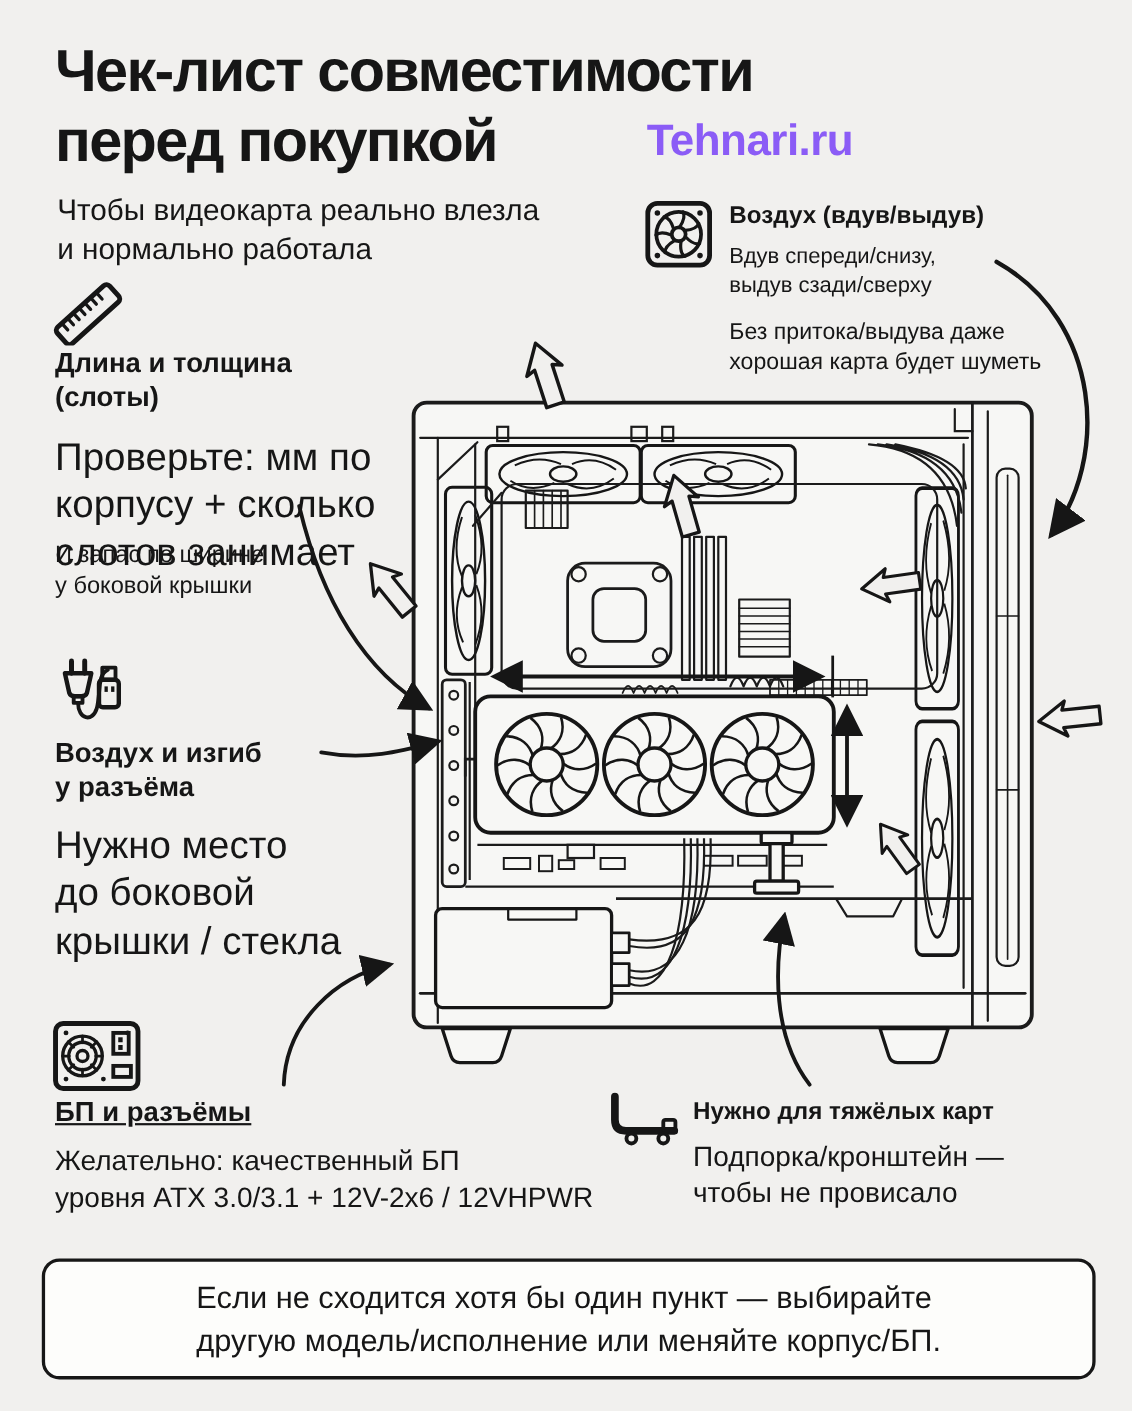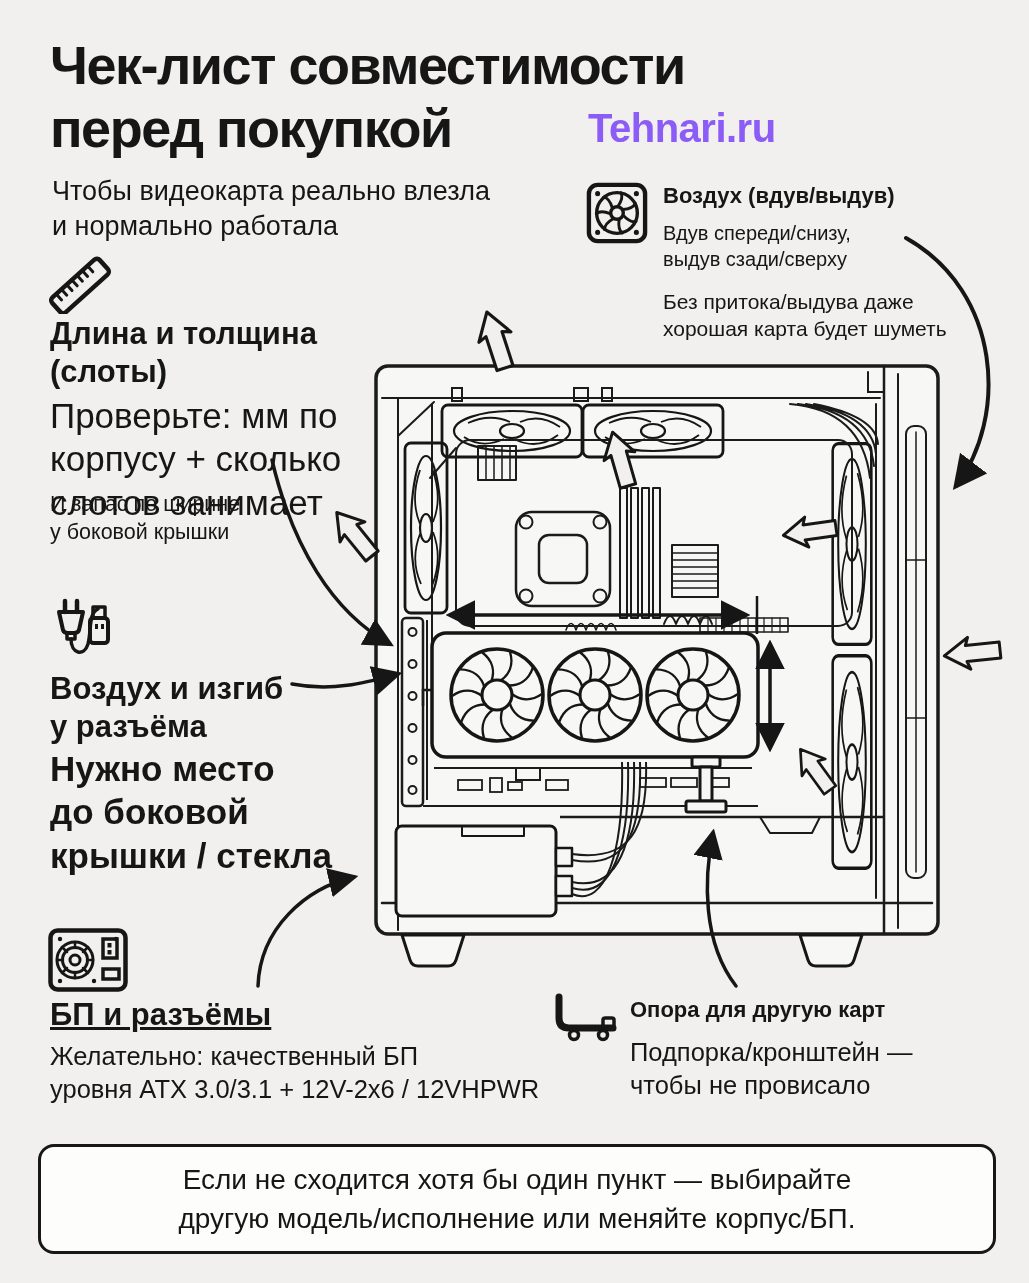--- a/index.html
+++ b/index.html
@@ -2,29 +2,29 @@
 <html><head>
 <meta charset="utf-8">
 <style>
   html,body{margin:0;padding:0;}
   body{width:1029px;height:1283px;position:relative;background:#f1f0ee;
        font-family:"Liberation Sans","DejaVu Sans",sans-serif;color:#161616;overflow:hidden;}
   .abs{position:absolute;white-space:pre-line;}
   .title{font-size:54px;line-height:1.16;font-weight:700;letter-spacing:-1.5px;}
   .brand{font-size:40px;font-weight:700;color:#8b5cf6;letter-spacing:-0.5px;}
   .subtitle{font-size:27px;line-height:1.3;}
-  .h1{font-size:31px;line-height:1.22;font-weight:700;}
+  .h1{font-size:25px;line-height:1.22;font-weight:700;}
   .h2{font-size:22px;line-height:1.2;font-weight:700;}
   .body-l{font-size:35px;line-height:1.24;}
   .body-m{font-size:20px;line-height:1.28;}
   .body-s{font-size:25.5px;line-height:1.3;}
   .note{font-size:21px;line-height:1.28;}
   .banner{left:38px;top:1144px;width:952px;height:104px;background:#fdfdfb;
           border:3.5px solid #171717;border-radius:16px;display:flex;
-          align-items:center;justify-content:center;text-align:center;
+          align-items:center;justify-content:center;text-align:left;
           font-size:28px;line-height:1.4;}
   svg{display:block;}
   .icon{position:absolute;}
 </style>
 </head>
 <body>
 
 <div class="abs title" style="left:50px;top:34px;">Чек-лист совместимости
 перед покупкой</div>
 <div class="abs brand" style="left:588px;top:106px;">Tehnari.ru</div>
@@ -86,21 +86,21 @@
     <rect x="19" y="35" width="8" height="6" stroke-width="3.5"></rect>
     <path d="M23,41 C 23,56 36,59 40,46 C 44,30 40,16 50,11" stroke-width="3.5"></path>
     <rect x="45" y="9" width="12" height="11" stroke-width="3.5"></rect>
     <rect x="42" y="20" width="18" height="25" rx="3.5" stroke-width="4"></rect>
     <rect x="47" y="26" width="3" height="5" fill="#161616" stroke="none"></rect>
     <rect x="53" y="26" width="3" height="5" fill="#161616" stroke="none"></rect>
   </g>
 </svg>
 <div class="abs h1" style="left:50px;top:670px;">Воздух и изгиб
 у разъёма</div>
-<div class="abs body-l" style="left:50px;top:747px;font-weight:bold;">Нужно место
+<div class="abs body-l" style="left:50px;top:747px;">Нужно место
 до боковой
 крышки / стекла</div>
 
 <svg class="icon" style="left:48px;top:928px" width="80" height="64" viewBox="0 0 80 64">
   <g fill="none" stroke="#161616" stroke-linecap="round">
     <rect x="2.5" y="2.5" width="75" height="59" rx="7" stroke-width="4.5"></rect>
     <circle cx="12" cy="11" r="2.2" fill="#161616" stroke="none"></circle>
       <circle cx="68" cy="11" r="2.2" fill="#161616" stroke="none"></circle>
     <circle cx="12" cy="53" r="2.2" fill="#161616" stroke="none"></circle>
       <circle cx="46" cy="53" r="2.2" fill="#161616" stroke="none"></circle>
@@ -119,21 +119,21 @@
 уровня ATX 3.0/3.1 + 12V-2x6 / 12VHPWR</div>
 
 <svg class="icon" style="left:552px;top:993px" width="66" height="52" viewBox="0 0 66 52">
   <g fill="none" stroke="#161616" stroke-linecap="round" stroke-linejoin="round">
     <path d="M7,4 V25 Q7,35 17,35 H61" stroke-width="7"></path>
     <rect x="51" y="25" width="11" height="10" rx="2" stroke-width="3.5"></rect>
     <circle cx="22" cy="42" r="4.5" stroke-width="3.5"></circle>
     <circle cx="51" cy="42" r="4.5" stroke-width="3.5"></circle>
   </g>
 </svg>
-<div class="abs h2" style="left:630px;top:997px;">Опора для другую карт</div>
+<div class="abs h2" style="left:630px;top:997px;">Нужно для тяжёлых карт</div>
 <div class="abs body-s" style="left:630px;top:1036px;">Подпорка/кронштейн —
 чтобы не провисало</div>
 
 <div class="abs banner">
   <span>Если не сходится хотя бы один пункт — выбирайте
 другую модель/исполнение или меняйте корпус/БП.</span>
 </div>
 
 <svg class="abs" style="left:240px;top:225px;width:789px;height:770px;white-space:normal;" viewBox="240 225 789 770">
   <defs>

